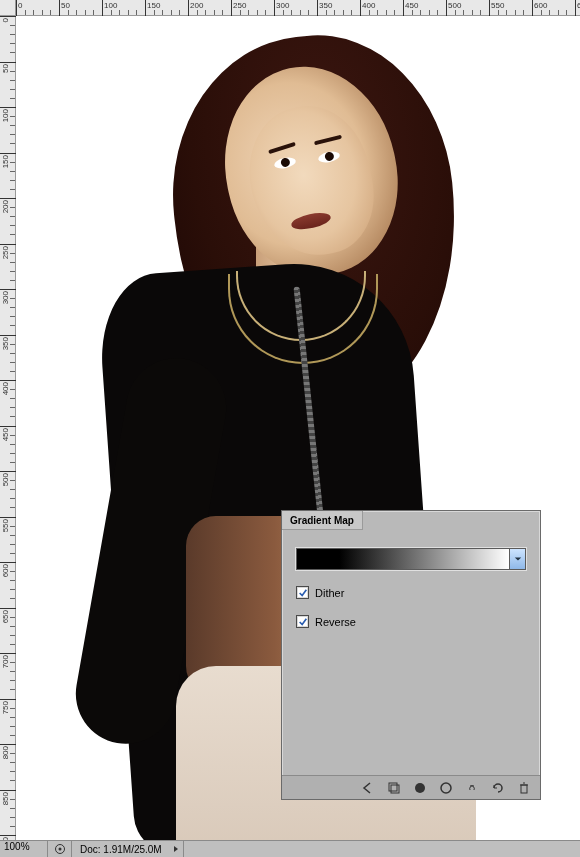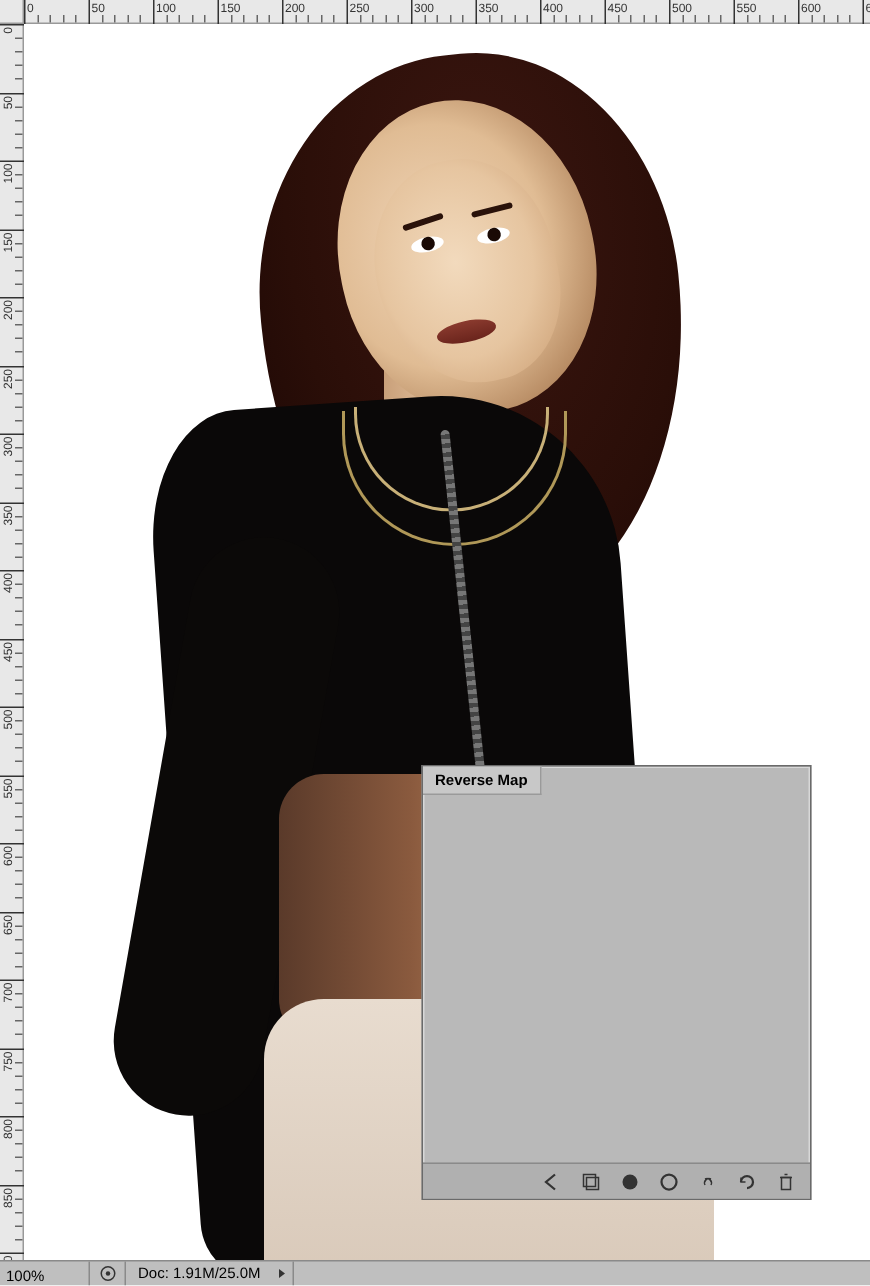--- a/index.html
+++ b/index.html
@@ -238,22 +238,22 @@
     position:absolute;
     bottom:0; left:0; right:0;
     height:17px;
     background:#bfbfbf;
     border-top:1px solid #8a8a8a;
     display:flex; align-items:center;
     font-size:10px;
     color:#000;
   }
   .zoom {
-    width:60px; padding:0 4px; border-right:1px solid #8a8a8a;
-    height:100%; display:flex; align-items:flex-end;
+    width:48px; padding:0 4px; border-right:1px solid #8a8a8a;
+    height:100%; display:flex; align-items:flex-start;
   }
   .sb-icon {
     width:24px; height:100%; display:flex; align-items:center; justify-content:center;
     border-right:1px solid #8a8a8a;
   }
   .docinfo { padding:0 8px; }
   .sb-arrow {
     width:14px; display:flex; align-items:center; justify-content:center;
     border-right:1px solid #8a8a8a; height:100%;
   }
@@ -479,21 +479,49 @@
     <div class="figure-midriff"></div>
     <div class="figure-pants"></div>
     <div class="necklace"></div>
     <div class="necklace2"></div>
     <div class="zipper"></div>
   </div>
 </div>
 
 <div class="panel">
   <div class="panel-tab">
-    <span>Reverse Map</span>
+    <span>Gradient Map</span>
+  </div>
+  <div class="panel-body">
+    <div class="gradient-bar">
+      <div class="gradient-preview"></div>
+      <div class="gradient-dd">
+        <svg viewBox="0 0 10 10">
+            <path d="M1 3 L5 7 L9 3 Z" fill="#234"></path>
+          </svg>
+      </div>
+    </div>
+
+    <div class="chk-row">
+      <div class="chk">
+        <svg viewBox="0 0 12 12">
+            <path d="M2 6 L5 9 L10 2" stroke="#2a5db0" stroke-width="2" fill="none"></path>
+          </svg>
+      </div>
+      <span>Dither</span>
+    </div>
+
+    <div class="chk-row">
+      <div class="chk">
+        <svg viewBox="0 0 12 12">
+            <path d="M2 6 L5 9 L10 2" stroke="#2a5db0" stroke-width="2" fill="none"></path>
+          </svg>
+      </div>
+      <span>Reverse</span>
+    </div>
   </div>
 
   <div class="panel-footer">
     <div class="ficon">
       <svg viewBox="0 0 14 14">
           <path d="M9 2 L3 7 L9 12" stroke="#333" stroke-width="1.5" fill="none"></path>
         </svg>
     </div>
     <div class="ficon">
       <svg viewBox="0 0 14 14">

